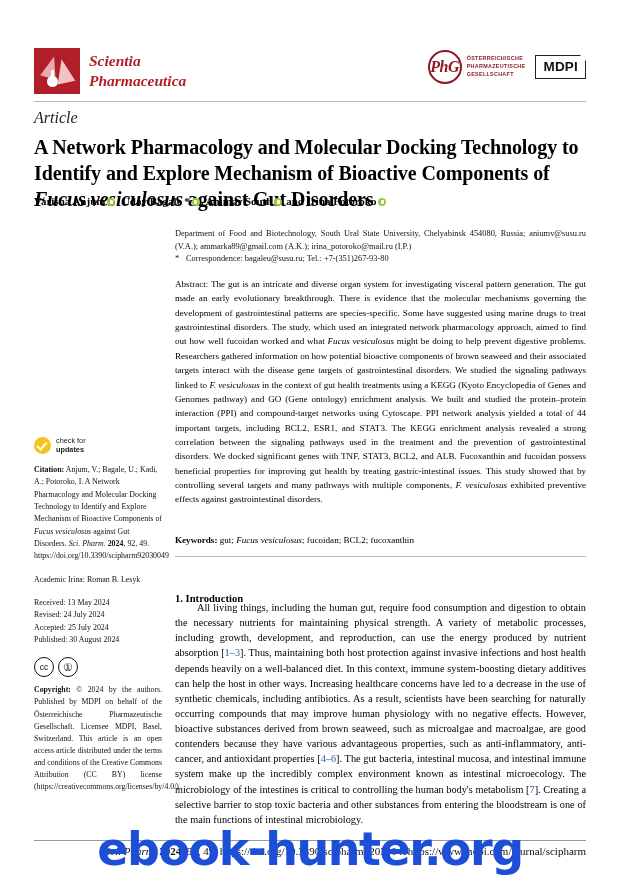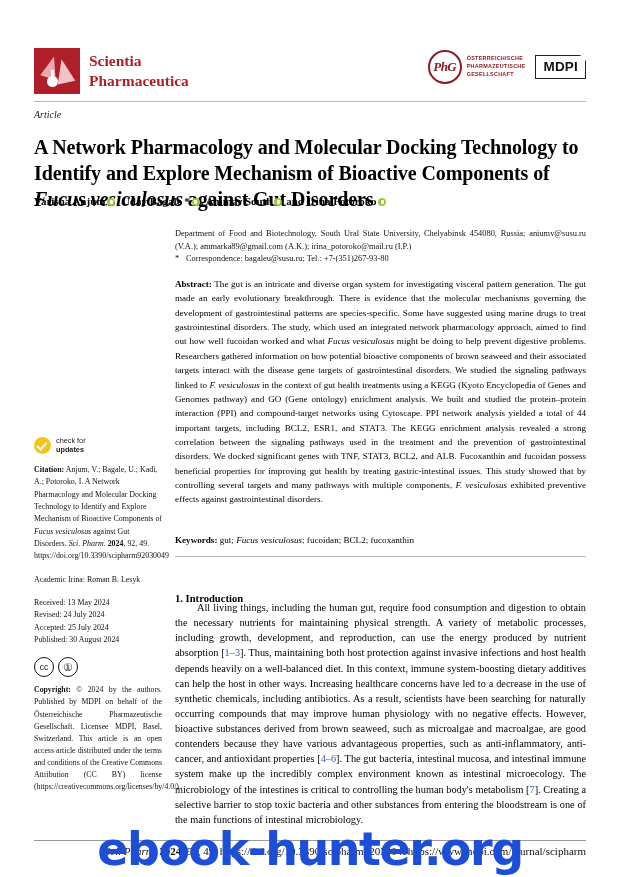--- a/index.html
+++ b/index.html
@@ -72,20 +72,21 @@
     background: #ffffff;
   }
   .logo-mark .stem {
     position: absolute;
     left: 17px; top: 22px;
     width: 3px; height: 9px;
     background: #ffffff;
   }
   .journal-name {
     font-family: "Liberation Serif", serif;
+    font-style: italic;
     font-weight: bold;
     color: #b01f29;
     font-size: 15.5px;
     line-height: 1.28;
   }
 
   .logo-right {
     position: absolute;
     right: 0;
     top: 6px;
@@ -100,21 +101,21 @@
   }
   .pho-circle {
     width: 30px;
     height: 30px;
     border-radius: 50%;
     border: 2.5px solid #8d1b24;
     color: #8d1b24;
     font-family: "Liberation Serif", serif;
     font-style: italic;
     font-weight: bold;
-    font-size: 13px;
+    font-size: 16px;
     display: flex;
     align-items: center;
     justify-content: center;
     letter-spacing: -0.5px;
     margin-left: 12px;
   }
   .pho-text {
     font-family: "Liberation Sans", sans-serif;
     font-weight: bold;
     font-size: 5.4px;
@@ -148,21 +149,21 @@
     background: #b8b8b8;
   }
 
   
   .kicker {
     position: absolute;
     left: 34px;
     top: 109px;
     font-family: "Liberation Serif", serif;
     font-style: italic;
-    font-size: 10px;
+    font-size: 16px;
     color: #222;
   }
   .title {
     position: absolute;
     left: 34px;
     top: 122px;
     width: 552px;
     font-family: "Liberation Serif", serif;
     font-weight: bold;
     font-size: 20px;
@@ -224,21 +225,21 @@
     position: absolute;
     left: 175px;
     top: 277px;
     width: 411px;
     font-family: "Liberation Serif", serif;
     font-size: 9.1px;
     line-height: 1.58;
     text-align: justify;
     color: #000;
   }
-  .abstract b { font-weight: bold; }
+  .abstract b { font-weight: normal; }
   .abstract i { font-style: italic; }
 
   .keywords {
     position: absolute;
     left: 175px;
     top: 534px;
     width: 411px;
     font-family: "Liberation Serif", serif;
     font-size: 9.1px;
     line-height: 1.5;

